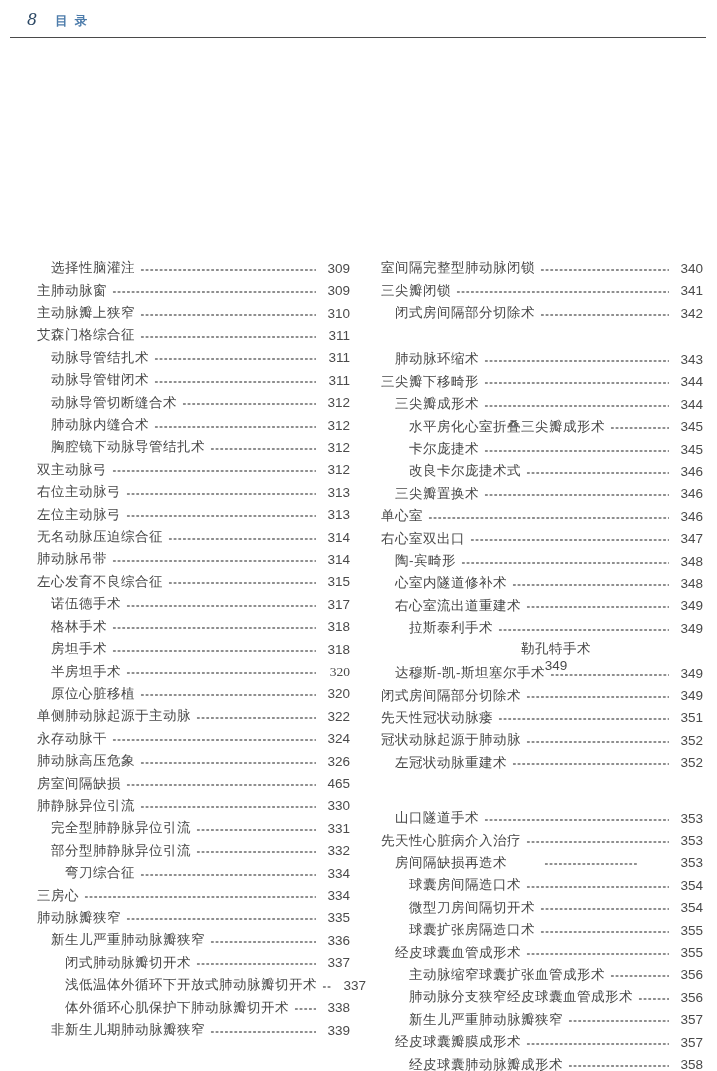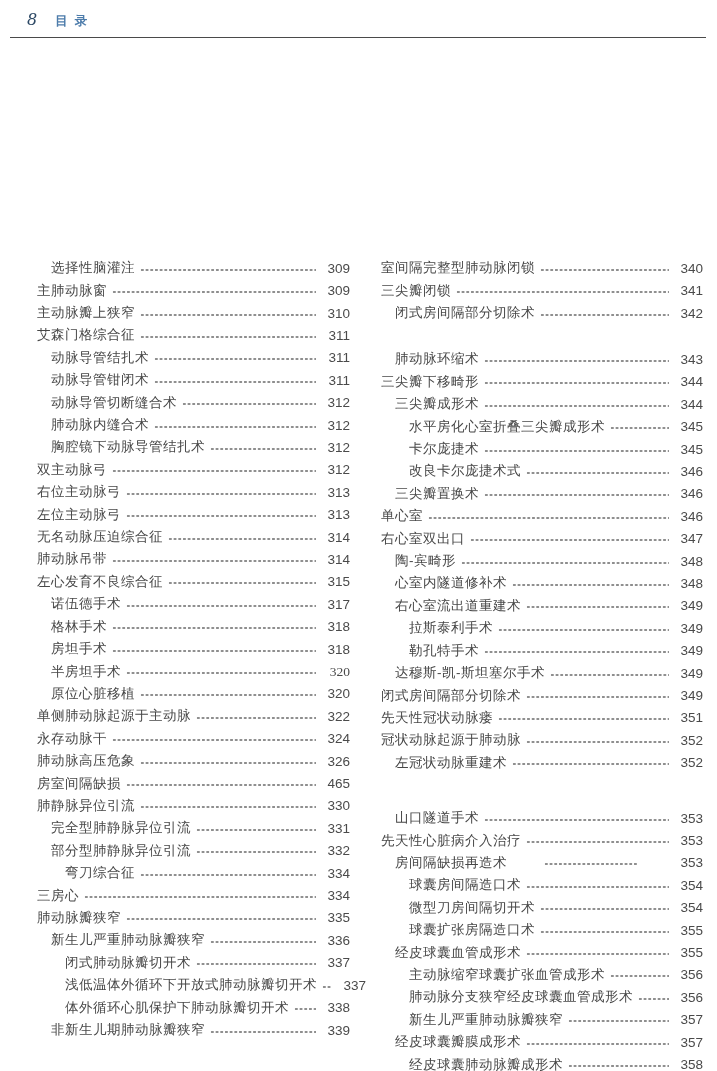--- a/index.html
+++ b/index.html
@@ -301,21 +301,21 @@
       <div class="row" style="padding-left: 14px;">
       <span class="t">右心室流出道重建术</span>
       <span class="leader"></span>
       <span class="p">349</span>
     </div>
       <div class="row" style="padding-left: 28px;">
       <span class="t">拉斯泰利手术</span>
       <span class="leader"></span>
       <span class="p">349</span>
     </div>
-      <div class="row" style="padding-left: 28px;">
+      <div class="row" style="padding-left: 28px; flex-direction: column;">
       <span class="t">勒孔特手术</span>
       <span class="leader"></span>
       <span class="p">349</span>
     </div>
       <div class="row" style="padding-left: 14px;">
       <span class="t">达穆斯-凯-斯坦塞尔手术</span>
       <span class="leader"></span>
       <span class="p">349</span>
     </div>
       <div class="row" style="padding-left: 0px;">

